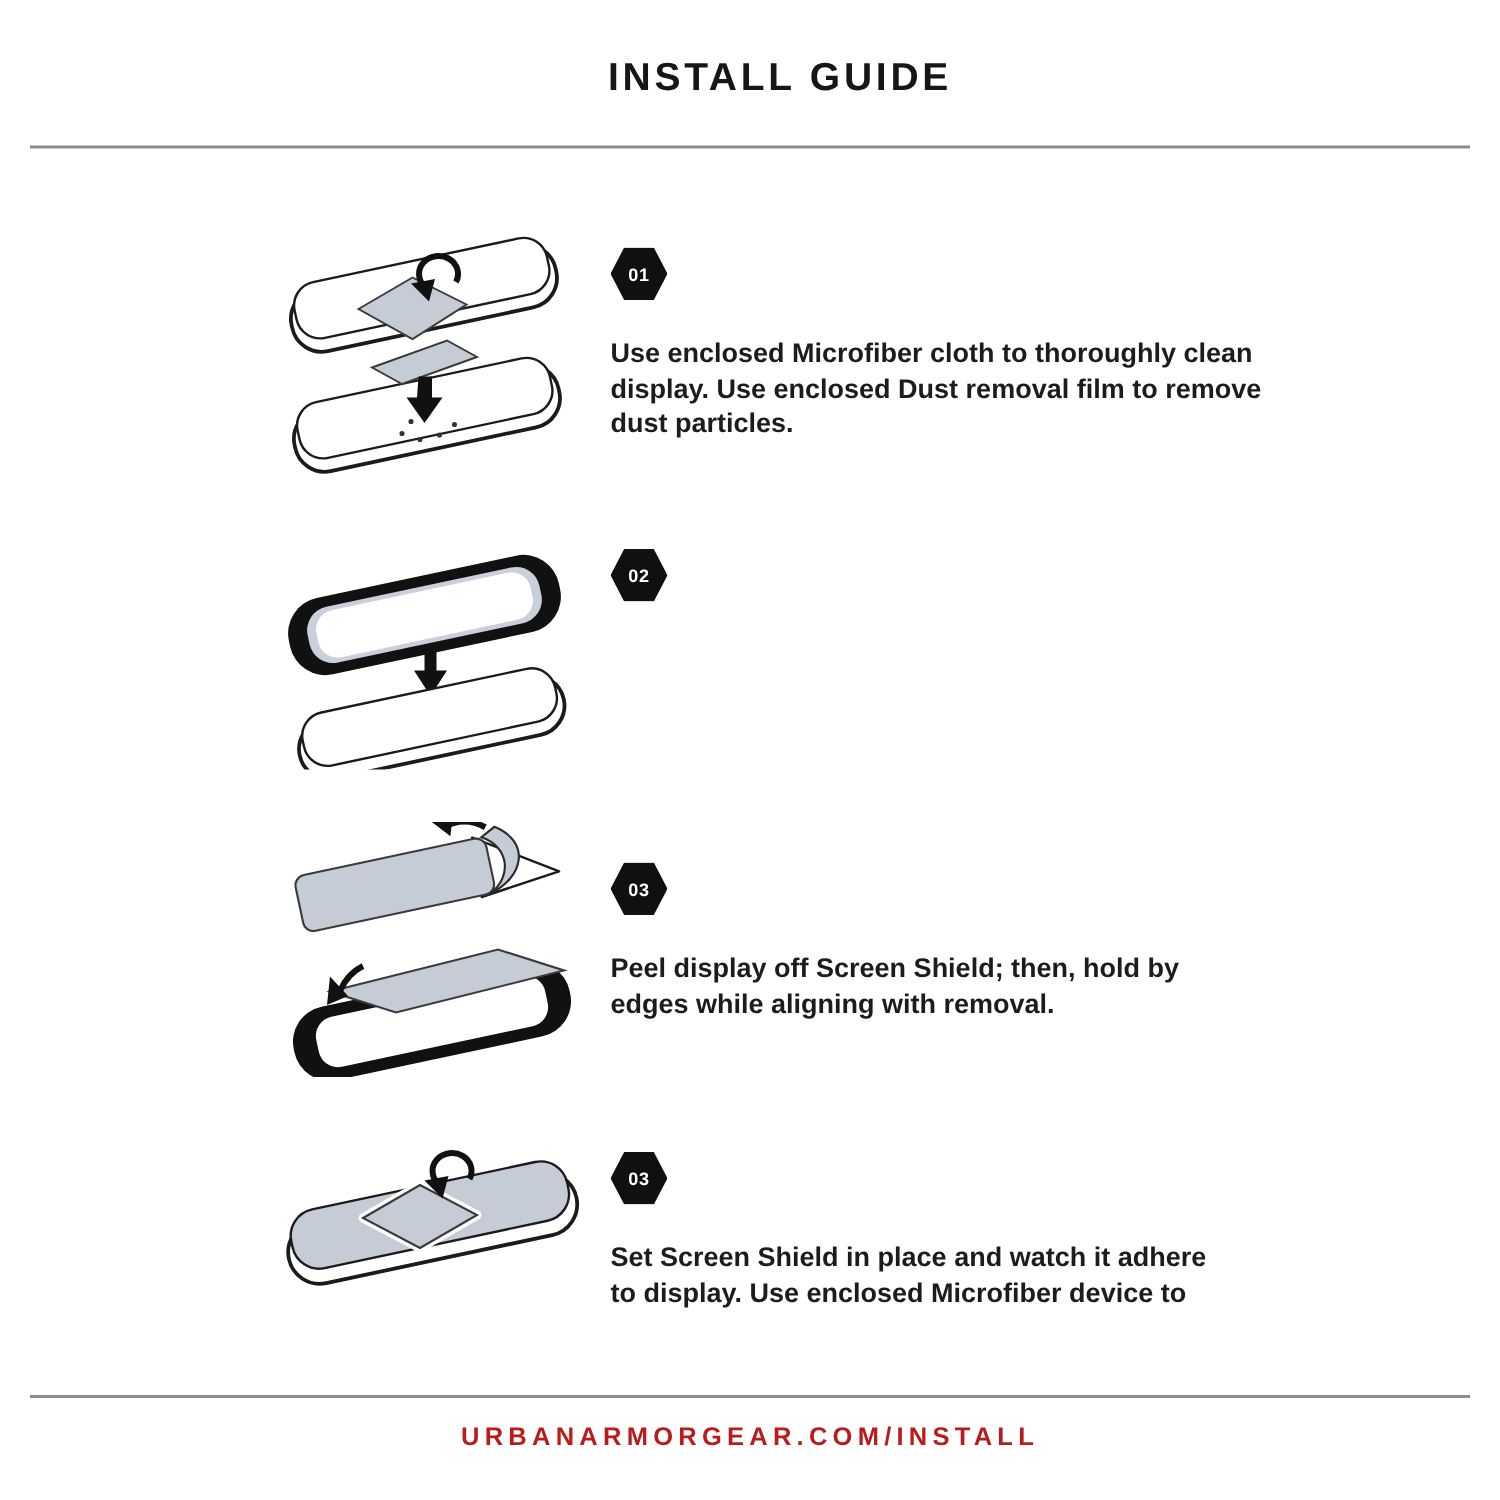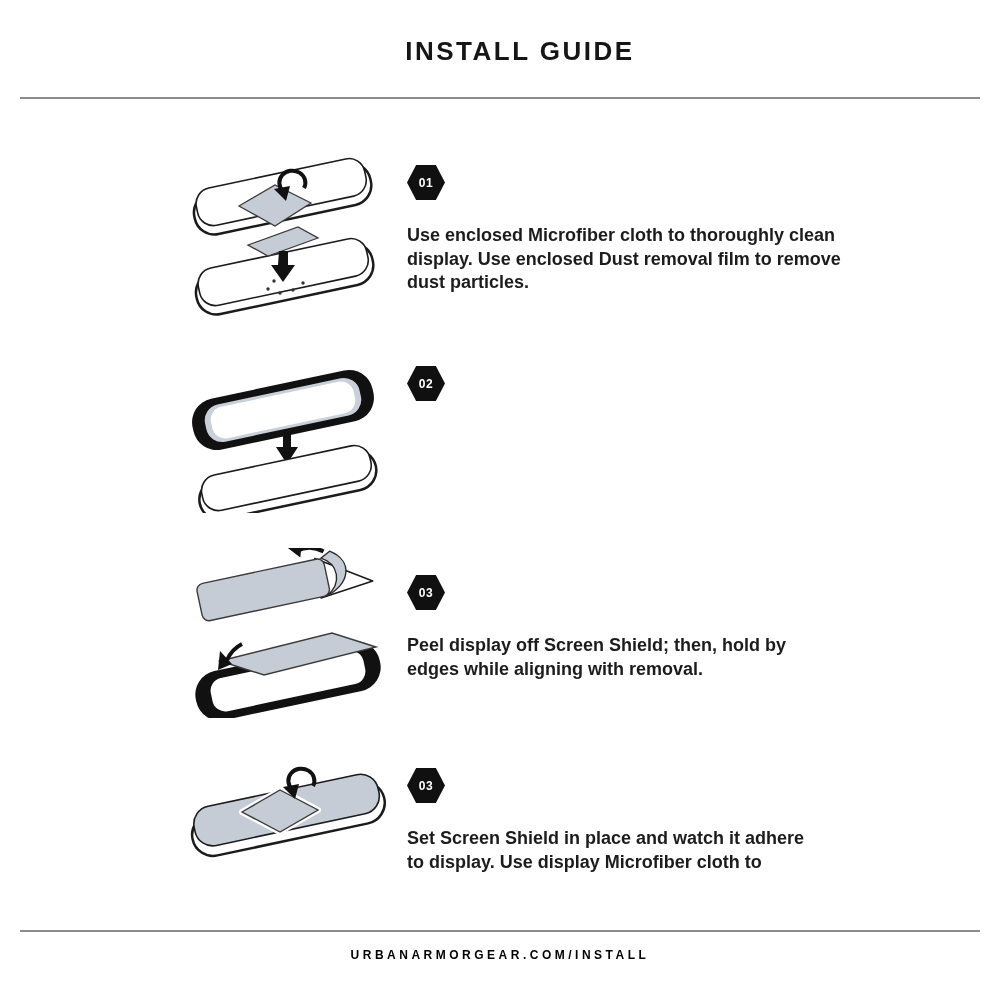--- a/index.html
+++ b/index.html
@@ -10,21 +10,21 @@
   }
   .title {
     position:absolute; top:36px; left:0; width:100%; text-align:center;
     font-size:26px; font-weight:bold; letter-spacing:2.5px; color:#161616;margin-left:20px;
   }
   .divider { position:absolute; left:20px; right:20px; height:2px; background:#8c8c8c; }
   .divider-top { top:97px; }
   .divider-bottom { top:930px; }
   .footer-url {
     position:absolute; top:948px; left:0; width:100%; text-align:center;
-    font-size:12px; font-weight:bold; letter-spacing:3.5px; color:#000000;
+    font-size:17px; font-weight:bold; letter-spacing:3.5px; color:#b91c1c;
   }
   .illus { position:absolute; }
   .illus svg { display:block; width:100%; height:100%; }
   .step-content { position:absolute; left:407px; width:470px; }
   .badge {
     width:38px; height:35px; background:#101010; color:#fff;
     clip-path:polygon(0% 50%, 24% 0%, 76% 0%, 100% 50%, 76% 100%, 24% 100%);
     display:flex; align-items:center; justify-content:center;
     font-size:12px; font-weight:bold; letter-spacing:0.5px;
   }
@@ -152,20 +152,20 @@
       </g>
     </svg>
   </div>
 
   <div class="step-content c4">
     <div class="badge">
       <span>03</span>
     </div>
     <div class="step-text">
       <div class="line">Set Screen Shield in place and watch it adhere</div>
-      <div class="line">to display. Use display Microfiber cloth to</div>
+      <div class="line">to display. Use enclosed Microfiber device to</div>
     </div>
   </div>
 
   <div class="divider divider-bottom"></div>
   <div class="footer-url">URBANARMORGEAR.COM/INSTALL</div>
 
 </div>
 
 </body></html>

